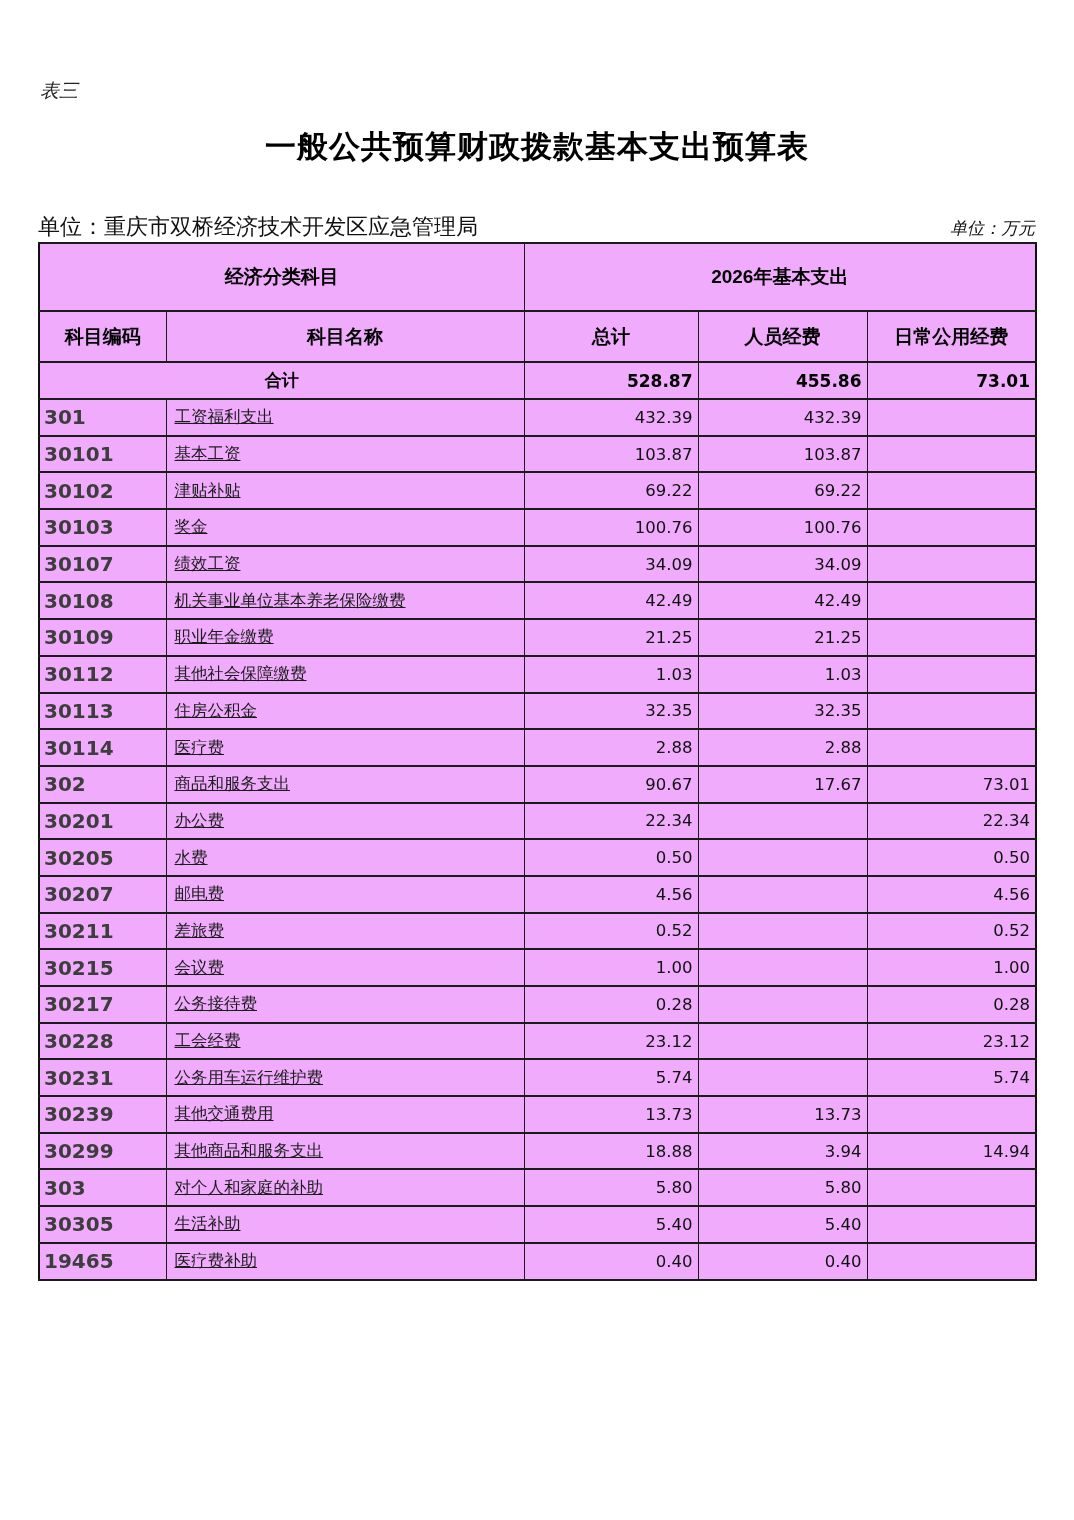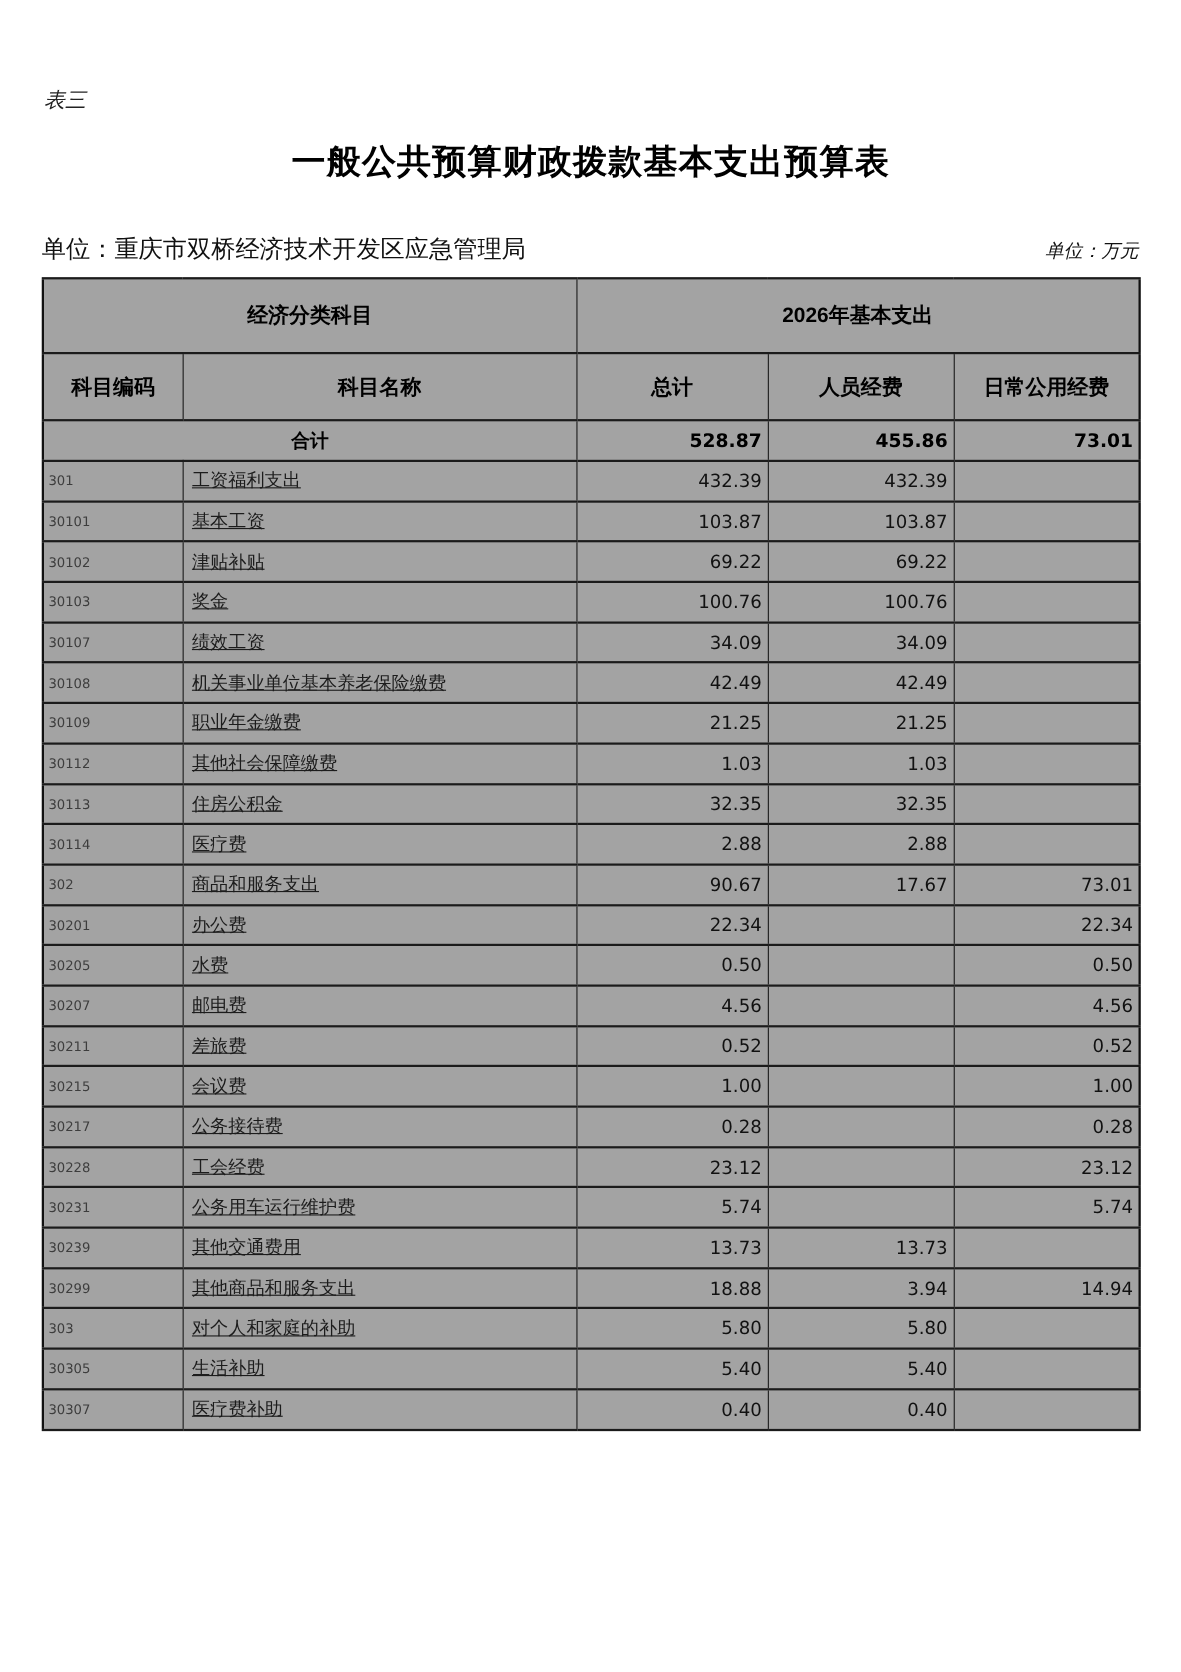--- a/index.html
+++ b/index.html
@@ -55,25 +55,25 @@
   .unit-right {
     font-size: 17px;
     font-style: italic;
     font-family: "DejaVu Serif", serif;
     color: #111;
     margin-left: 13px;
   }
   table.budget-table {
     position: absolute;
     left: 38px;
-    top: 252px;
+    top: 242px;
     width: 997px;
     border-collapse: collapse;
     table-layout: fixed;
-    background: #a3a3a3;
+    background: #f0abfc;
   }
   table.budget-table th,
   table.budget-table td {
     border-top: 2px solid #1b1b1b;
     border-bottom: 2px solid #1b1b1b;
     border-left: 1.5px solid #1b1b1b;
     border-right: 1.5px solid #1b1b1b;
     vertical-align: middle;
     overflow: hidden;
     white-space: nowrap;
@@ -81,44 +81,44 @@
   table.budget-table { border: 2px solid #111; }
   tr.group-header th {
     height: 68px;
     font-family: "Liberation Sans", sans-serif;
     font-weight: 700;
     font-size: 19px;
     text-align: center;
     color: #000;
   }
   tr.col-header th {
-    height: 61px;
+    height: 51px;
     font-family: "Liberation Sans", sans-serif;
     font-weight: 700;
     font-size: 19px;
     text-align: center;
     color: #000;
   }
   tr.total-row td {
     height: 37px;
     font-weight: 700;
     color: #000;
   }
   td.total-label {
     text-align: center;
     font-family: "Liberation Sans", sans-serif;
     font-size: 17px;
     margin-top: 20px;
   }
   tr.data-row td { height: 36.7px; }
   td.cell-code {
     padding-left: 4px;
-    font-size: 12px;
+    font-size: 20px;
     font-family: "DejaVu Sans", sans-serif;
-    font-weight: 400;
+    font-weight: 700;
     color: #3d3d3d;
     text-align: left;
   }
   td.cell-name {
     padding-left: 8px;
     font-size: 16.5px;
     font-family: "Liberation Serif", serif;
     color: #1c1c1c;
     text-align: left;
     text-decoration: underline;
@@ -333,21 +333,21 @@
           <td class="num"></td>
         </tr>
         <tr class="data-row">
           <td class="cell-code">30305</td>
           <td class="cell-name">生活补助</td>
           <td class="num">5.40</td>
           <td class="num">5.40</td>
           <td class="num"></td>
         </tr>
         <tr class="data-row">
-          <td class="cell-code">30307</td>
+          <td class="cell-code">19465</td>
           <td class="cell-name">医疗费补助</td>
           <td class="num">0.40</td>
           <td class="num">0.40</td>
           <td class="num"></td>
         </tr>
       </tbody>
   </table>
 
 </div>
 

